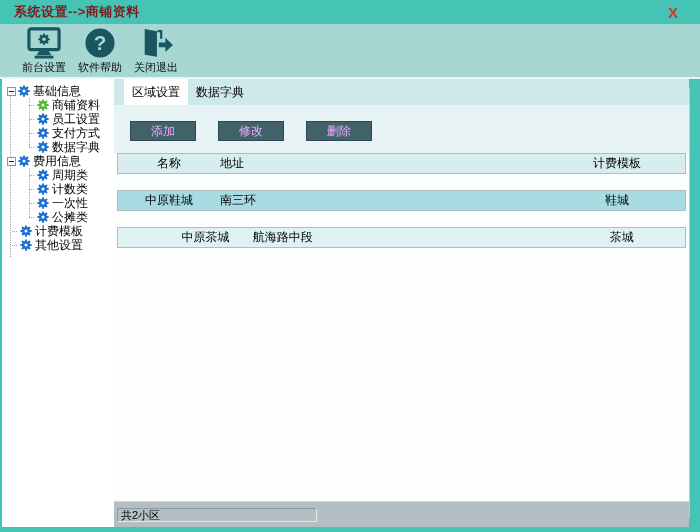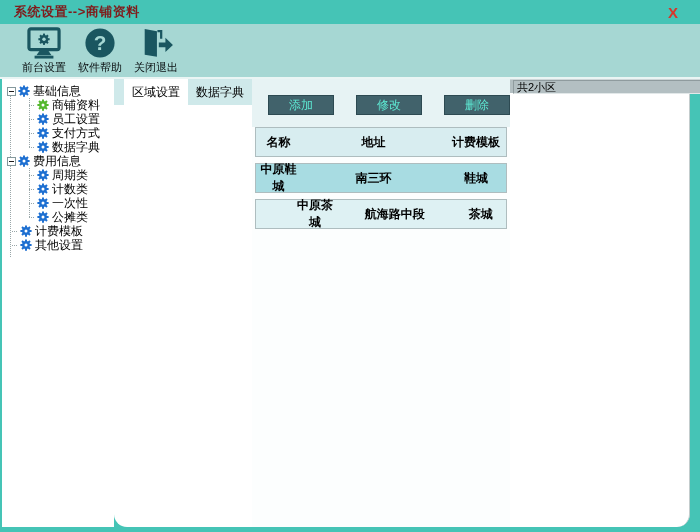--- a/index.html
+++ b/index.html
@@ -51,47 +51,47 @@
     border-top:1px dotted #9aa7a9; margin-right:1px; }
   .gear-slot { width:12px; height:12px; flex:none; color:#1d6fd1;
     margin-left:2px; z-index:1; }
   .gear-slot svg { width:12px; height:12px; display:block; }
   .gear-slot .teeth { stroke:currentColor; }
   .gear-slot .body { fill:currentColor; }
   .gear-slot .hole { fill:#ffffff; }
   .node.selected .gear-slot { color:#55b82e; }
 
   
-  .content-panel { flex:1; min-width:0; display:flex; flex-direction:row;
+  .content-panel { flex:1; min-width:0; display:flex; flex-direction:column;
     background:#ffffff; border-right:1px solid #c3cccd;border-radius:13px; }
   .tabstrip { height:26px; flex:none; background:#cfe9ea; display:flex;
     padding-left:10px; }
   .tab { min-width:64px; text-align:center; line-height:26px; font-size:12px;
     color:#000; cursor:pointer; padding:0 8px; }
   .tab.active { background:#ffffff; }
 
   .page { flex:1; min-height:0; position:relative;
     background:linear-gradient(180deg,#e7f3f4 0,#e7f3f4 48px,#fcfefe 48px); }
   .btnrow { padding:16px 0 0 16px; display:flex; gap:22px; }
   .act-btn { width:66px; height:20px; background:#41626b;
-    border:1px solid #2d4a52; color:#5eead4; font-size:12px; line-height:18px;
+    border:1px solid #2d4a52; color:#f0abfc; font-size:12px; line-height:18px;
     text-align:center; cursor:pointer;
     font-family:"Liberation Sans","DejaVu Sans",sans-serif; }
 
   .table { margin:12px 3px 0 3px; font-size:12px; color:#000; }
-  .trow { height:30px; display:flex; align-items:center;
-    border:1px solid #aebdbf; margin-bottom:6px;font-weight:bold; }
+  .trow { height:21px; display:flex; align-items:center;
+    border:1px solid #aebdbf; margin-bottom:16px; }
   .trow .c1 { width:18%; text-align:center; }
-  .trow .c2 { width:58%; text-align:center; }
+  .trow .c2 { width:58%; }
   .trow .c3 { width:24%; text-align:center; }
   .thead { background:#d8edf0; }
   .rsel  { background:#a8dce2; }
   .rnorm { background:#def1f3;padding-left:40px; }
 
-  .statusbar { height:14px; flex:none; background:#b3bfc2;
+  .statusbar { height:26px; flex:none; background:#b3bfc2;
     border-top:1px solid #cdd6d8; display:flex; align-items:center;
     padding:0 3px; }
   .status-box { width:200px; height:14px; background:#b3bfc2;
     border:1px solid; border-color:#8f9b9e #e2e8e9 #e2e8e9 #8f9b9e;
     font-size:11px; line-height:12px; padding-left:3px; color:#000; }
 </style>
 </head>
 <body>
 
 <div class="window">

